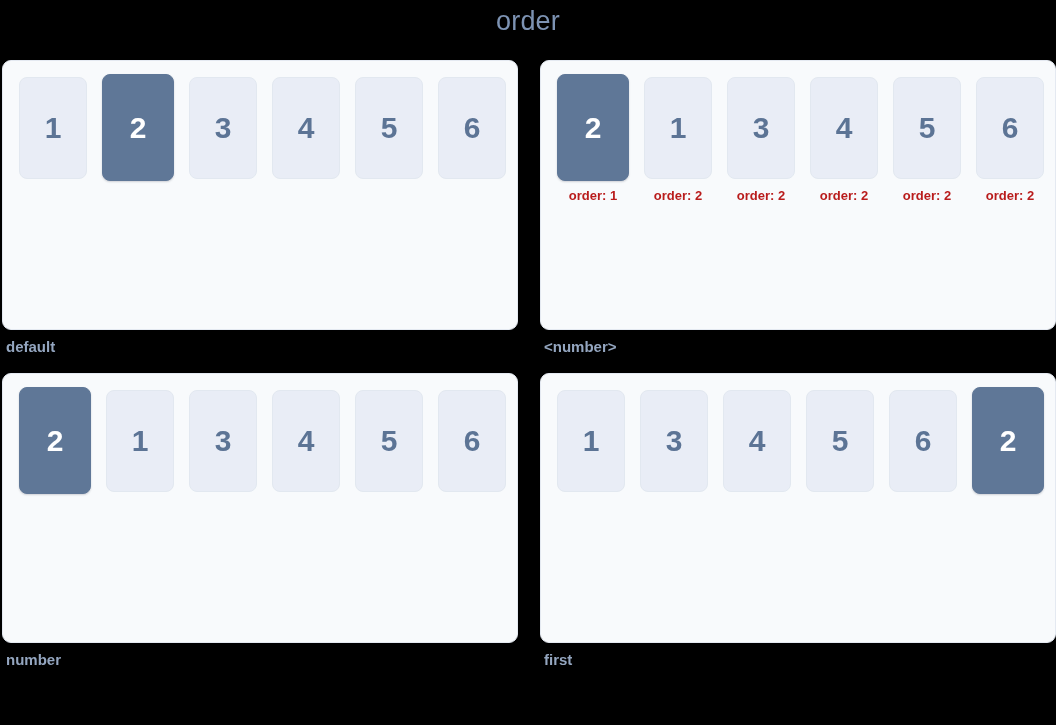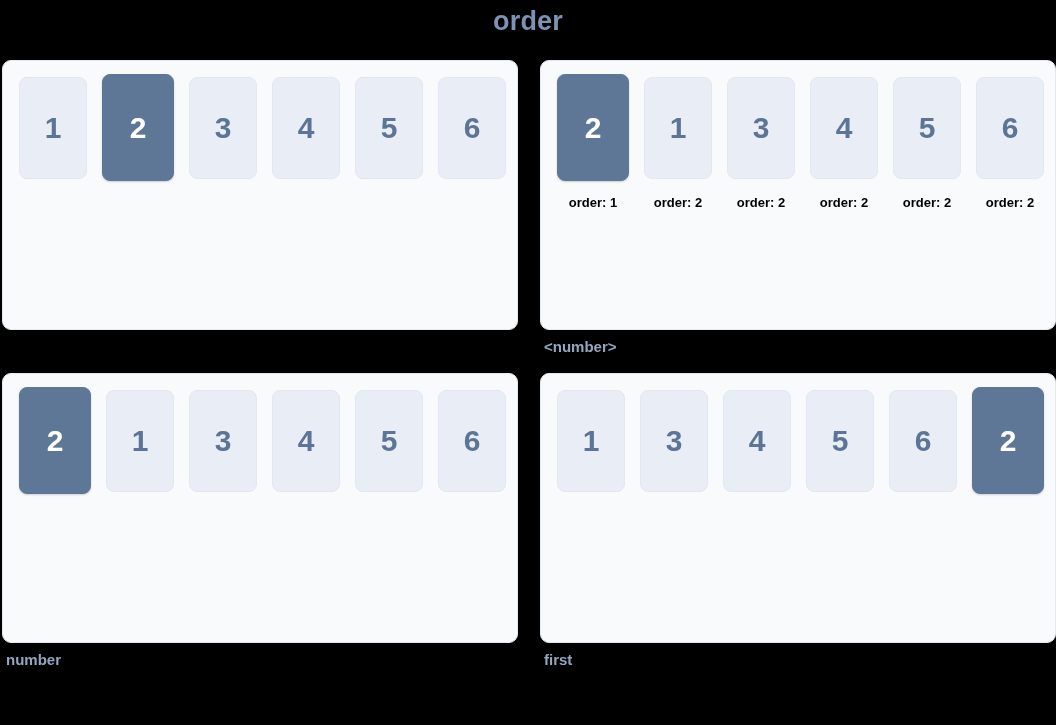--- a/index.html
+++ b/index.html
@@ -21,21 +21,21 @@
     height: 725px;
   }
 
   .page-title {
     position: absolute;
     top: 4px;
     left: 0;
     width: 1056px;
     text-align: center;
     font-size: 27px;
-    font-weight: bold;
+    font-weight: normal;
     color: #7d93b3;
     letter-spacing: 0.2px;
     line-height: 34px;
   }
 
   .grid {
     position: absolute;
     top: 60px;
     left: 2px;
     width: 1054px;
@@ -97,24 +97,24 @@
     height: 107px;
     margin-top: -3px;
     margin-bottom: -2px;
     background: #5f7797;
     border: 1px solid #5f7797;
     color: #ffffff;
     box-shadow: 0 1px 2px rgba(15, 23, 42, 0.18);
   }
 
   .order-label {
-    margin-top: 16px;
+    margin-top: 9px;
     font-size: 13px;
     font-weight: bold;
-    color: #000000;
+    color: #b91c1c;
     white-space: nowrap;
     line-height: 16px;
   }
 
   .has-sublabels .item-wrap .item.active {
     margin-top: -3px;
   }
 
   .caption {
     margin-top: 7px;
@@ -150,20 +150,21 @@
             <div class="item">4</div>
           </div>
           <div class="item-wrap">
             <div class="item">5</div>
           </div>
           <div class="item-wrap">
             <div class="item">6</div>
           </div>
         </div>
       </div>
+      <div class="caption">default</div>
     </div>
 
     <div class="cell">
       <div class="panel">
         <div class="panel-row has-sublabels">
           <div class="item-wrap">
             <div class="item active">2</div>
             <div class="order-label">order: 1</div>
           </div>
           <div class="item-wrap">

